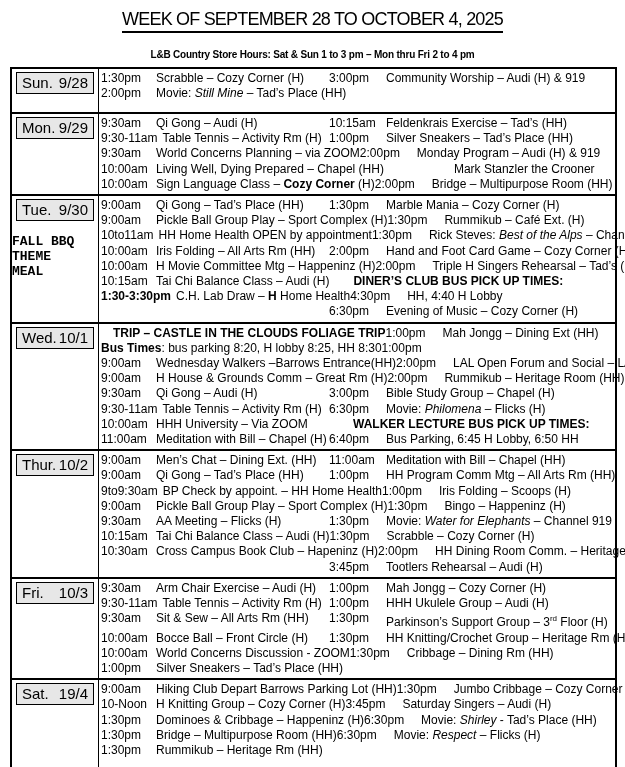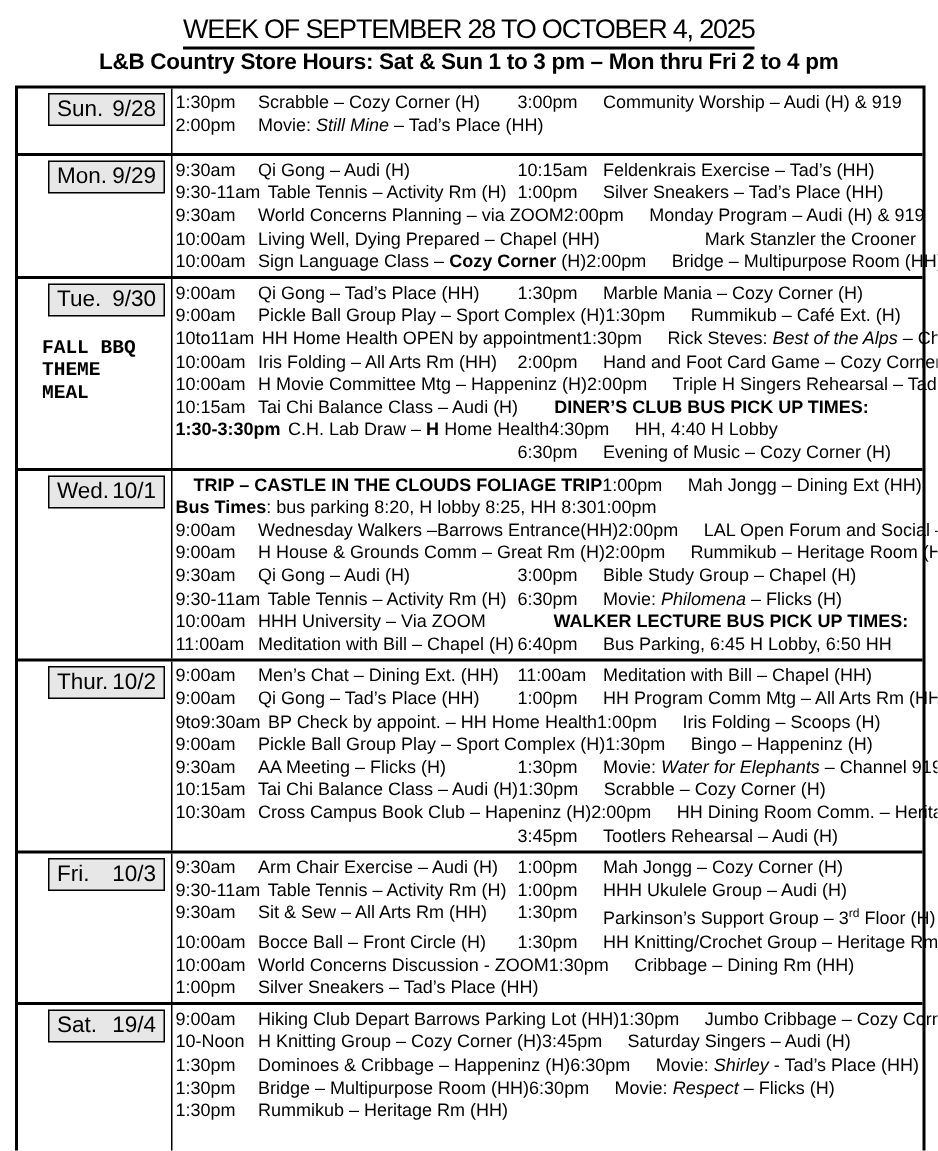--- a/index.html
+++ b/index.html
@@ -9,34 +9,33 @@
     color:#000;
     -webkit-font-smoothing:antialiased;
   }
   .page-header { text-align:center; padding-top:9px; }
   .title {
     display:inline-block;
     font-size:18px; letter-spacing:-0.8px;
     border-bottom:2px solid #000; padding-bottom:1px;
   }
   .subtitle {
-    font-size:15px; font-weight:bold; letter-spacing:-0.2px;
-    margin-top:0;
+    font-size:10px; font-weight:bold; letter-spacing:-0.2px;
+    margin-top:16px;
   }
   .sched {
     margin:7px 8px 0 10px;
     border:2px solid #000;
   }
   .row { display:flex; border-bottom:2px solid #000; }
   .row:last-child { border-bottom:none; }
   .day-cell {
     width:86px; flex-shrink:0;
     border-right:1.5px solid #000;
     padding-top:3px;
-    margin-left:16px;
   }
   .day-label-box {
     margin:0 4px;
     border:1.5px solid #000;
     background:#e7e7e7;
     display:flex; justify-content:space-between; align-items:center;
     padding:1px 5px 2px 5px;
     font-size:15px;
   }
   .day-note { margin-top:13px; text-align:left; font-weight:bold; font-size:13px; line-height:15px;font-family:Liberation Mono, monospace; }

